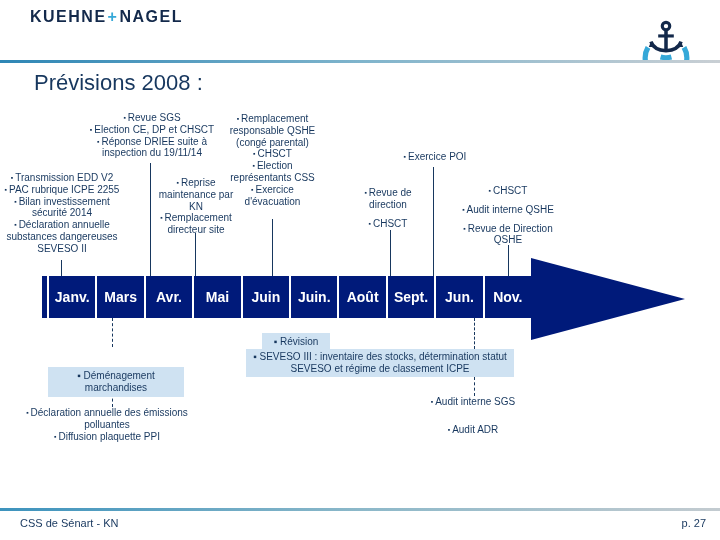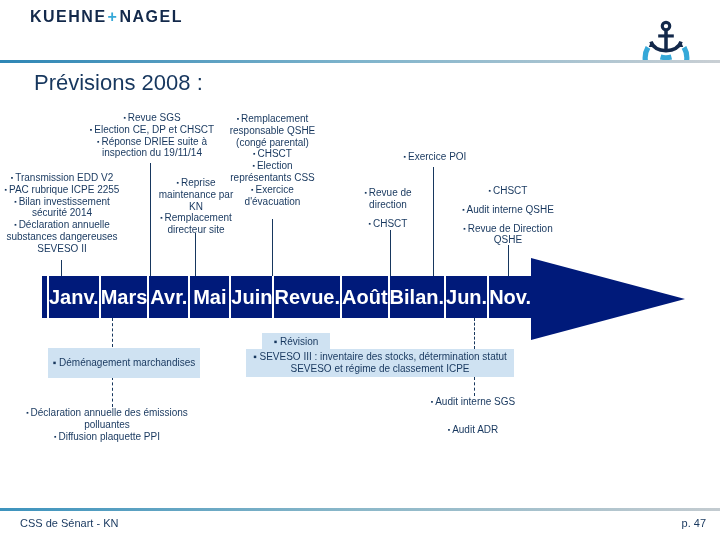--- a/index.html
+++ b/index.html
@@ -22,21 +22,21 @@
   
   .ann{position:absolute; font-size:10px; line-height:1.18; text-align:center; color:var(--text);}
   .ann .bullet{font-size:7px; vertical-align:1px;}
   .spaced .bullet-line + .bullet-line{margin-top:7px;}
   
   .vline{position:absolute; width:0; border-left:1px solid var(--text);}
   .vdash{position:absolute; width:0; border-left:1px dashed var(--text);}
   
   .timeline{position:absolute; left:42px; top:276px; width:489px; height:42px; display:flex; gap:2px;}
   .timeline .lead{width:5px; background:var(--navy);}
-  .month-cell{flex:1; background:var(--navy); color:#ffffff; font-weight:bold; font-size:20px;
+  .month-cell{flex:1; background:var(--navy); color:#ffffff; font-weight:bold; font-size:14px;
     display:flex; align-items:center; justify-content:center; white-space:nowrap;}
   .arrow-head{position:absolute; left:531px; top:258px; width:0; height:0;
     border-top:41px solid transparent; border-bottom:41px solid transparent;
     border-left:154px solid var(--navy);}
   
   .bluebox{position:absolute; background:var(--box); font-size:10px; line-height:1.2;
     text-align:center; color:var(--text); display:flex; align-items:center; justify-content:center;
     padding:2px 3px; box-sizing:border-box;}
   
   .rule-bottom{position:absolute; left:0; top:508px; width:720px; height:3px;
@@ -114,38 +114,38 @@
   <div class="vline" style="left:433px; top:167px; height:109px;"></div>
   <div class="vline" style="left:508px; top:245px; height:31px;"></div>
 
   <div class="timeline">
     <div class="lead"></div>
   <div class="month-cell">Janv.</div>
       <div class="month-cell">Mars</div>
       <div class="month-cell">Avr.</div>
       <div class="month-cell">Mai</div>
       <div class="month-cell">Juin</div>
-      <div class="month-cell">Revue.</div>
+      <div class="month-cell">Juin.</div>
       <div class="month-cell">Août</div>
-      <div class="month-cell">Bilan.</div>
+      <div class="month-cell">Sept.</div>
       <div class="month-cell">Jun.</div>
       <div class="month-cell">Nov.</div>
     </div>
   <div class="arrow-head"></div>
 
   <div class="vdash" style="left:112px; top:318px; height:29px;"></div>
   <div class="vdash" style="left:112px; top:377px; height:30px;"></div>
   <div class="vdash" style="left:474px; top:318px; height:31px;"></div>
   <div class="vdash" style="left:474px; top:377px; height:19px;"></div>
 
   <div class="bluebox" style="left:262px; top:320px; width:68px; height:29px;margin-top:13px;">
       <div class="bullet-line"><span class="bullet">▪ </span>Révision POI &amp; SGS</div>
     </div>
 
-  <div class="bluebox" style="left:48px; top:348px; width:152px; height:30px;">
+  <div class="bluebox" style="left:48px; top:367px; width:136px; height:30px;">
       <div class="bullet-line"><span class="bullet">▪ </span>Déménagement marchandises</div>
     </div>
 
   <div class="bluebox" style="left:246px; top:349px; width:268px; height:28px;">
       <div class="bullet-line"><span class="bullet">▪ </span>SEVESO III : inventaire des stocks, détermination statut SEVESO et régime de classement ICPE</div>
     </div>
 
   <div class="ann" style="left:22px; top:407px; width:170px;">
       <div class="bullet-line"><span class="bullet">▪ </span>Déclaration annuelle des émissions polluantes</div>
       <div class="bullet-line"><span class="bullet">▪ </span>Diffusion plaquette PPI</div>
@@ -154,15 +154,15 @@
   <div class="ann" style="left:428px; top:396px; width:90px;">
       <div class="bullet-line"><span class="bullet">▪ </span>Audit interne SGS</div>
     </div>
 
   <div class="ann" style="left:428px; top:424px; width:90px;">
       <div class="bullet-line"><span class="bullet">▪ </span>Audit ADR</div>
     </div>
 
   <div class="rule-bottom"></div>
   <div class="footer-left">CSS de Sénart - KN</div>
-  <div class="footer-right">p. 47</div>
+  <div class="footer-right">p. 27</div>
 
 </div>
 
 </body></html>

